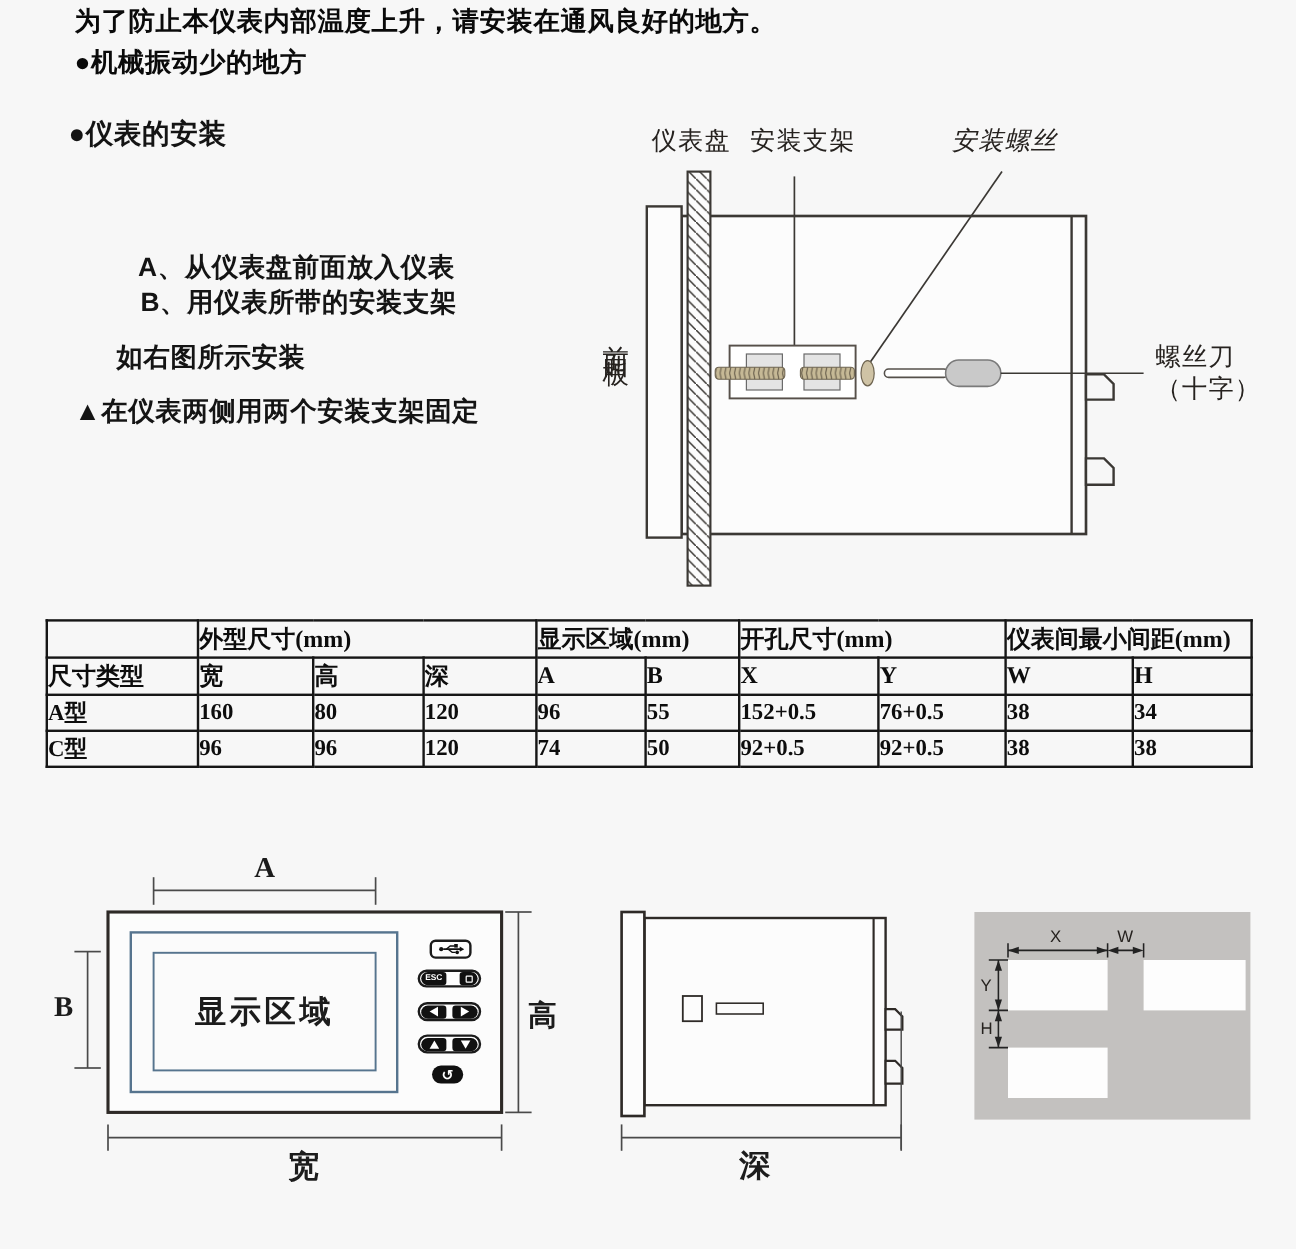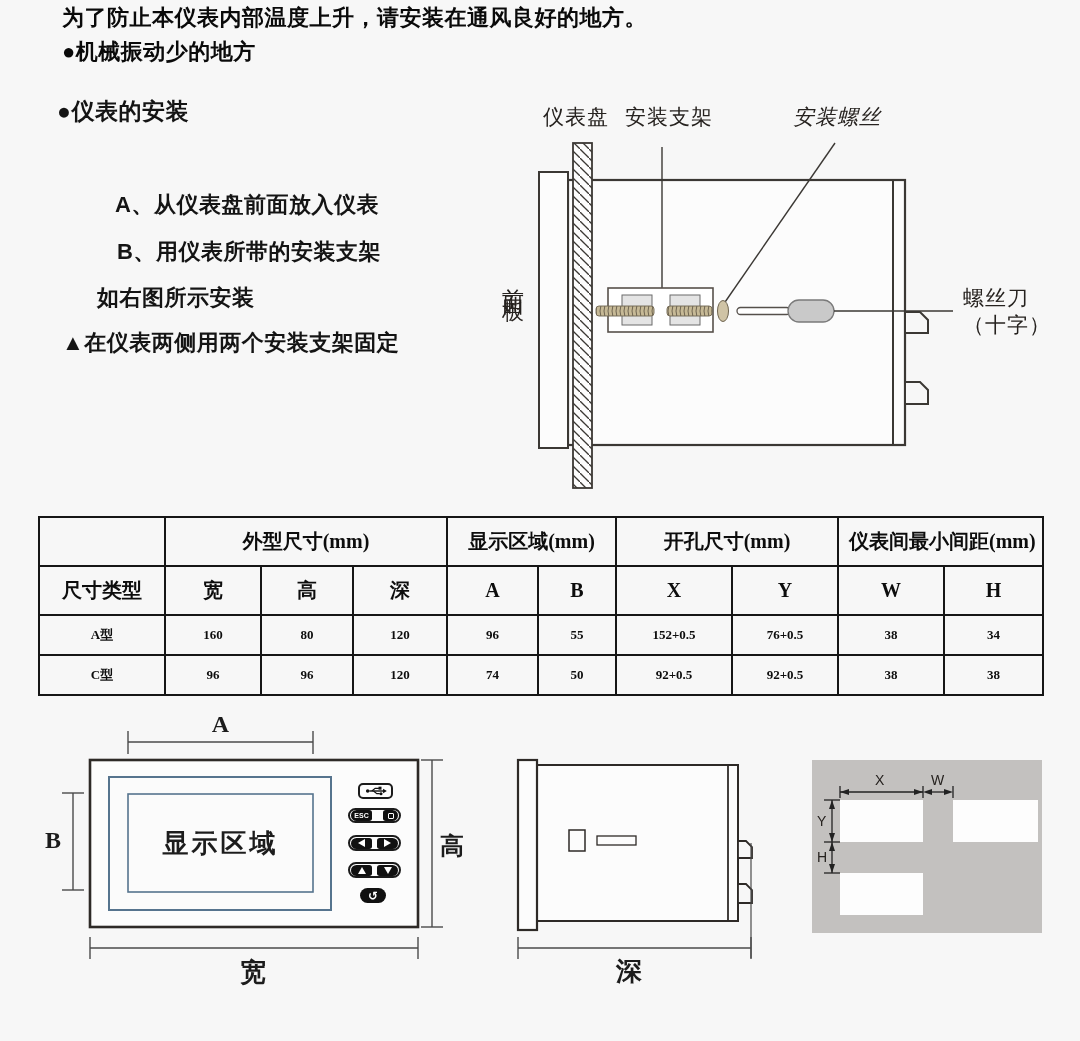--- a/index.html
+++ b/index.html
@@ -9,25 +9,25 @@
   
   .intro{font-size:22px;font-weight:bold;letter-spacing:.5px;color:#0a0a0a;white-space:nowrap;}
   .step{font-size:22px;font-weight:700;letter-spacing:.5px;white-space:nowrap;color:#141414;}
   
   .dlabel{font-size:21px;font-weight:500;letter-spacing:1px;color:#26221f;white-space:nowrap;}
   .vlabel{font-size:22px;font-weight:500;color:#26221f;writing-mode:vertical-rl;letter-spacing:6px;}
   .serifdim{font-family:"Liberation Serif","DejaVu Serif",serif;font-weight:bold;color:#1c1c1c;}
   
   table.dims{border-collapse:collapse;table-layout:fixed;width:1004px;
              font-family:"Liberation Serif","DejaVu Serif",serif;color:#0d0d0d;}
-  table.dims td,table.dims th{border:2px solid #161616;text-align:center;vertical-align:middle;
-             padding:10px;font-weight:bold;overflow:hidden;white-space:nowrap;}
+  table.dims td,table.dims th{border:2px solid #161616;vertical-align:middle;
+             padding:0;font-weight:bold;overflow:hidden;white-space:nowrap;}
   .grow{height:31px;font-size:20px;letter-spacing:0px;}
   .hrow{height:31px;font-size:20px;}
-  .vrow{height:30px;font-size:13px;}
+  .vrow{height:30px;font-size:19px;}
   
   .pill{position:absolute;box-sizing:border-box;border:2px solid #1b1b1b;border-radius:9px;
         background:#fdfdfd;display:flex;align-items:center;justify-content:space-between;padding:1px;}
   .seg{background:#111;height:11px;display:flex;align-items:center;justify-content:center;}
   .seg.l{border-radius:6px 3px 3px 6px;width:21px;}
   .seg.r{border-radius:3px 6px 6px 3px;width:15px;}
   .esc-txt{color:#fff;font-size:7px;font-weight:bold;letter-spacing:0;}
   .cube{width:6px;height:6px;border:1px solid #fff;border-radius:1px;box-sizing:border-box;}
   .tri-l{width:0;height:0;border-top:4px solid transparent;border-bottom:4px solid transparent;border-right:7px solid #fff;}
   .tri-r{width:0;height:0;border-top:4px solid transparent;border-bottom:4px solid transparent;border-left:7px solid #fff;}
@@ -44,21 +44,21 @@
 </style>
 </head>
 <body>
 
 <div class="page">
 
   <div class="abs intro" style="left:62px;top:37px;">●机械振动少的地方</div>
   <div class="abs intro" style="left:62px;top:3px;">为了防止本仪表内部温度上升，请安装在通风良好的地方。</div>
 
   <div class="abs step" style="left:57px;top:96px;font-size:23px;">●仪表的安装</div>
-  <div class="abs step" style="left:115px;top:190px;text-align:center;">A、从仪表盘前面放入仪表</div>
+  <div class="abs step" style="left:115px;top:208px;text-align:center;">A、从仪表盘前面放入仪表</div>
   <div class="abs step" style="left:117px;top:237px;">B、用仪表所带的安装支架</div>
   <div class="abs step" style="left:97px;top:283px;">如右图所示安装</div>
   <div class="abs step" style="left:62px;top:328px;">▲在仪表两侧用两个安装支架固定</div>
 
   <div class="abs" style="left:490px;top:95px;width:590px;height:400px;">
     <div class="abs dlabel" style="left:53px;top:8px;">仪表盘</div>
     <div class="abs dlabel" style="left:135px;top:8px;">安装支架</div>
     <div class="abs dlabel" style="left:303px;top:8px;font-style:italic;">安装螺丝</div>
     <div class="abs vlabel" style="left:8px;top:176px;">前面板</div>
     <div class="abs dlabel" style="left:473px;top:189px;line-height:27px;">

